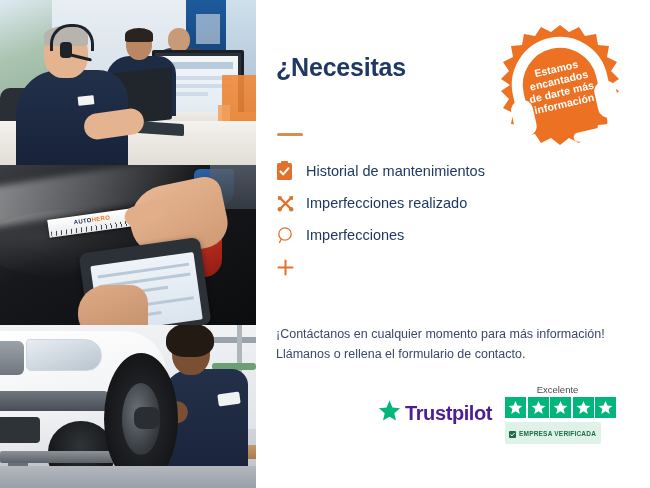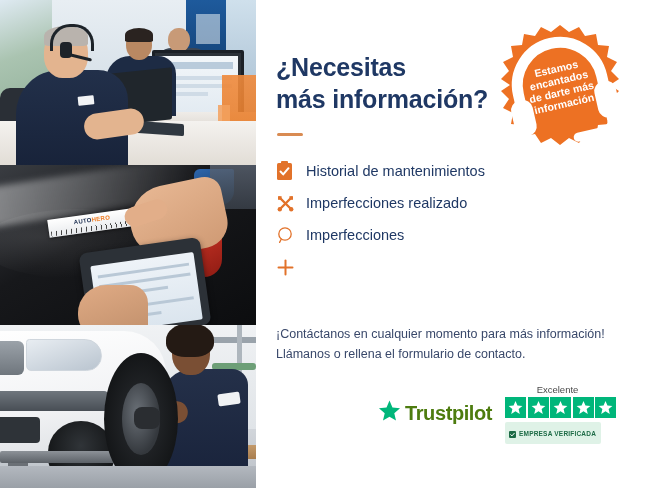--- a/index.html
+++ b/index.html
@@ -457,21 +457,21 @@
     position: absolute;
     left: 0;
     top: 16px;
     display: flex;
     align-items: center;
     gap: 4px;
   }
   .tp-word {
     font-size: 20px;
     font-weight: bold;
-    color: #4d7c0f;
+    color: #4c1d95;
     letter-spacing: -0.4px;
   }
   .tp-right {
     position: absolute;
     left: 127px;
     top: 0;
     width: 125px;
   }
   .tp-excelente {
     font-size: 9.5px;
@@ -611,21 +611,20 @@
       <div class="p3-glove"></div>
       <div class="p3-floor"></div>
     </div>
 
   </div>
 
   <div class="content">
 
     <h1 class="headline">
       <span>¿Necesitas</span><br>
-      <span>más información?</span>
     </h1>
     <div class="rule"></div>
 
     <div class="badge">
       <svg viewBox="0 0 122 122" aria-hidden="true">
         <path d="M61 1 L70 8 L80 3 L86 12 L97 10 L99 21 L110 22 L108 33 L118 38 L112 47 L120 55 L111 61 L120 67 L112 75 L118 84 L108 89 L110 100 L99 101 L97 112 L86 110 L80 119 L70 114 L61 121 L52 114 L42 119 L36 110 L25 112 L23 101 L12 100 L14 89 L4 84 L10 75 L2 67 L11 61 L2 55 L10 47 L4 38 L14 33 L12 22 L23 21 L25 10 L36 12 L42 3 L52 8 Z" fill="#ED7123"></path>
       </svg>
       <div class="badge-inner">
         <span class="badge-icon">
           <svg width="20" height="18" viewBox="0 0 20 18" aria-hidden="true">

